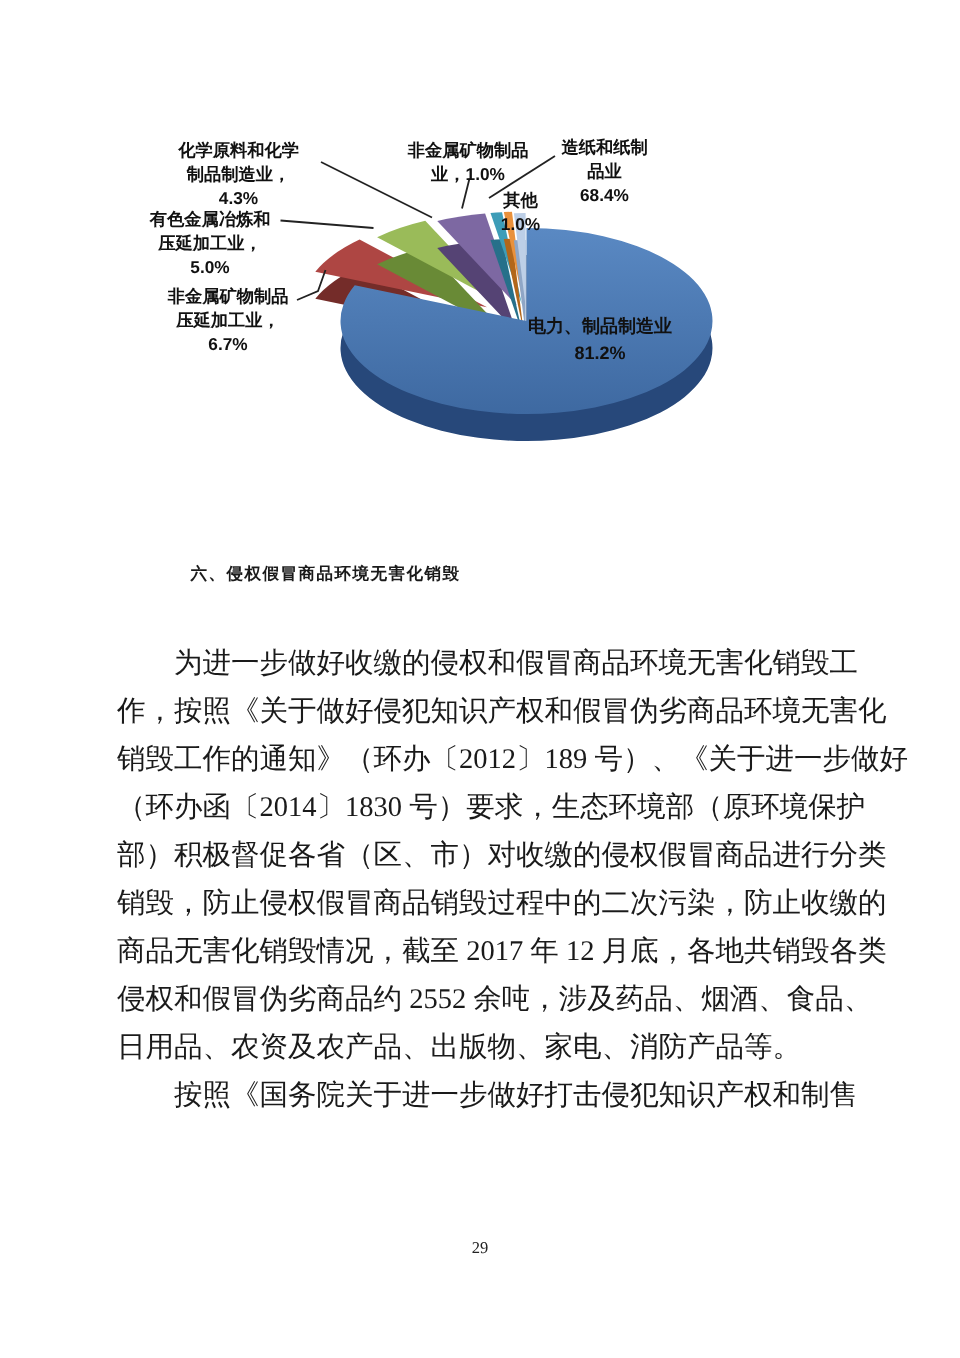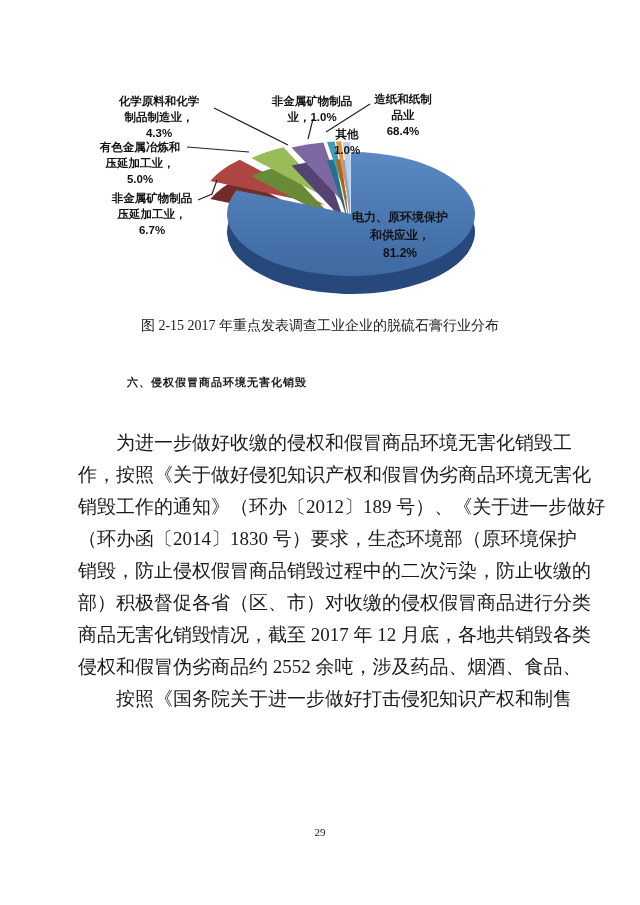--- a/index.html
+++ b/index.html
@@ -93,35 +93,34 @@
     <div class="plbl lbl-paper">
       <span>造纸和纸制</span>
       <span>品业</span>
       <span>68.4%</span>
     </div>
     <div class="plbl lbl-other">
       <span>其他</span>
       <span>1.0%</span>
     </div>
     <div class="plbl lbl-power">
-      <span>电力、原环境保护</span>
-      <span>和供应业，</span>
+      <span>电力、制品制造业</span>
       <span>81.2%</span>
     </div>
   </div>
 
-  <div class="caption">图 2-15 2017 年重点发表调查工业企业的脱硫石膏行业分布</div>
   <div class="heading">六、侵权假冒商品环境无害化销毁</div>
 
   <div class="bodytext">
     <div class="bl bl-first">为进一步做好收缴的侵权和假冒商品环境无害化销毁工</div>
     <div class="bl">作，按照《关于做好侵犯知识产权和假冒伪劣商品环境无害化</div>
     <div class="bl">销毁工作的通知》（环办〔2012〕189 号）、《关于进一步做好</div>
     <div class="bl">（环办函〔2014〕1830 号）要求，生态环境部（原环境保护</div>
+    <div class="bl">部）积极督促各省（区、市）对收缴的侵权假冒商品进行分类</div>
     <div class="bl">销毁，防止侵权假冒商品销毁过程中的二次污染，防止收缴的</div>
-    <div class="bl">部）积极督促各省（区、市）对收缴的侵权假冒商品进行分类</div>
     <div class="bl">商品无害化销毁情况，截至 2017 年 12 月底，各地共销毁各类</div>
     <div class="bl">侵权和假冒伪劣商品约 2552 余吨，涉及药品、烟酒、食品、</div>
+    <div class="bl bl-end">日用品、农资及农产品、出版物、家电、消防产品等。</div>
     <div class="bl bl-first">按照《国务院关于进一步做好打击侵犯知识产权和制售</div>
   </div>
 
   <div class="pagenum">29</div>
 </div>
 
 </body></html>

